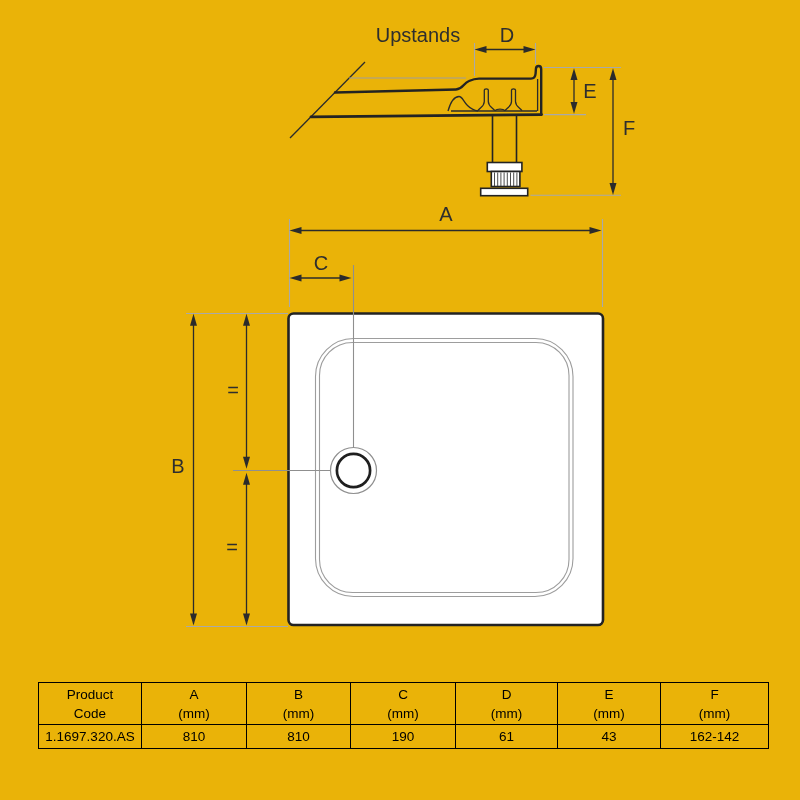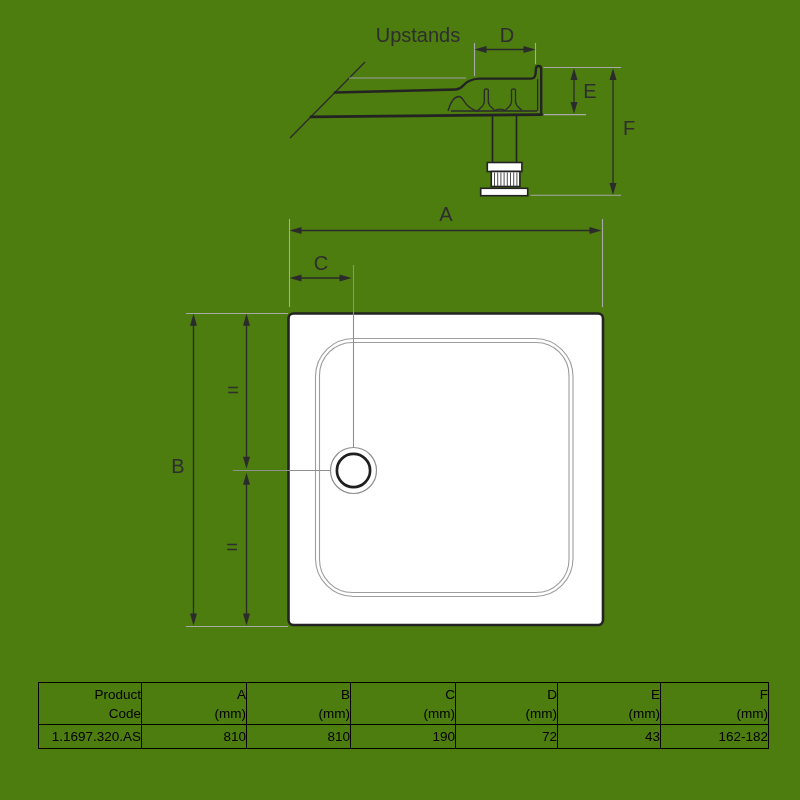--- a/index.html
+++ b/index.html
@@ -1,35 +1,35 @@
 <!DOCTYPE html>
 <html><head>
 <meta charset="utf-8">
 <style>
   html,body{margin:0;padding:0;background:#ffffff;width:800px;height:800px;overflow:hidden;}
-  #stage{position:relative;width:800px;height:800px;background:#4d7c0f;font-family:"Liberation Sans",sans-serif;}
+  #stage{position:relative;width:800px;height:800px;background:#eab308;font-family:"Liberation Sans",sans-serif;}
   svg{position:absolute;left:0;top:0;}
 
   
   .ln-thick{stroke:#232323;stroke-width:2.4;fill:none;stroke-linejoin:round;stroke-linecap:round;}
   .ln-thick2{stroke:#232323;stroke-width:2.8;fill:none;stroke-linecap:round;}
   .ln-med{stroke:#2b2b2b;stroke-width:1.3;fill:none;}
   .ln-leg{stroke:#232323;stroke-width:1.6;fill:#ffffff;}
   .ln-dim{stroke:#2b2b2b;stroke-width:1.3;fill:none;}
   .ln-ext{stroke:#a9a9a9;stroke-width:1.1;fill:none;}
   .ln-gray{stroke:#9d9d9d;stroke-width:1.1;fill:none;}
   .ln-center{stroke:#8f8f8f;stroke-width:1.1;fill:none;}
   .arr{fill:#2b2b2b;stroke:none;}
   .dim-text{font-family:"Liberation Sans",sans-serif;font-size:20px;fill:#2e2e2e;}
   .eq-text{font-family:"Liberation Sans",sans-serif;font-size:20px;fill:#2e2e2e;}
 
   
   #spec-table{position:absolute;left:38px;top:682px;width:730px;border-collapse:collapse;table-layout:fixed;
               font-family:"Liberation Sans",sans-serif;color:#000;border:1.8px solid #000;}
-  #spec-table td{border:1.4px solid #000;text-align:right;vertical-align:middle;padding:0;}
+  #spec-table td{border:1.4px solid #000;text-align:center;vertical-align:middle;padding:0;}
   #spec-table .hdr-row td{height:41px;font-size:13.5px;}
   #spec-table .hdr-row span{display:block;line-height:19px;}
   #spec-table .val-row td{height:23px;font-size:13.5px;}
 </style>
 </head>
 <body>
 
 <div id="stage">
 
   <svg width="800" height="670" viewBox="0 0 800 670">
@@ -188,19 +188,19 @@
         <td>
           <span>F</span>
           <span>(mm)</span>
         </td>
       </tr>
       <tr class="val-row">
         <td>1.1697.320.AS</td>
         <td>810</td>
         <td>810</td>
         <td>190</td>
-        <td>72</td>
+        <td>61</td>
         <td>43</td>
-        <td>162-182</td>
+        <td>162-142</td>
       </tr>
     </tbody>
   </table>
 </div>
 
 </body></html>

